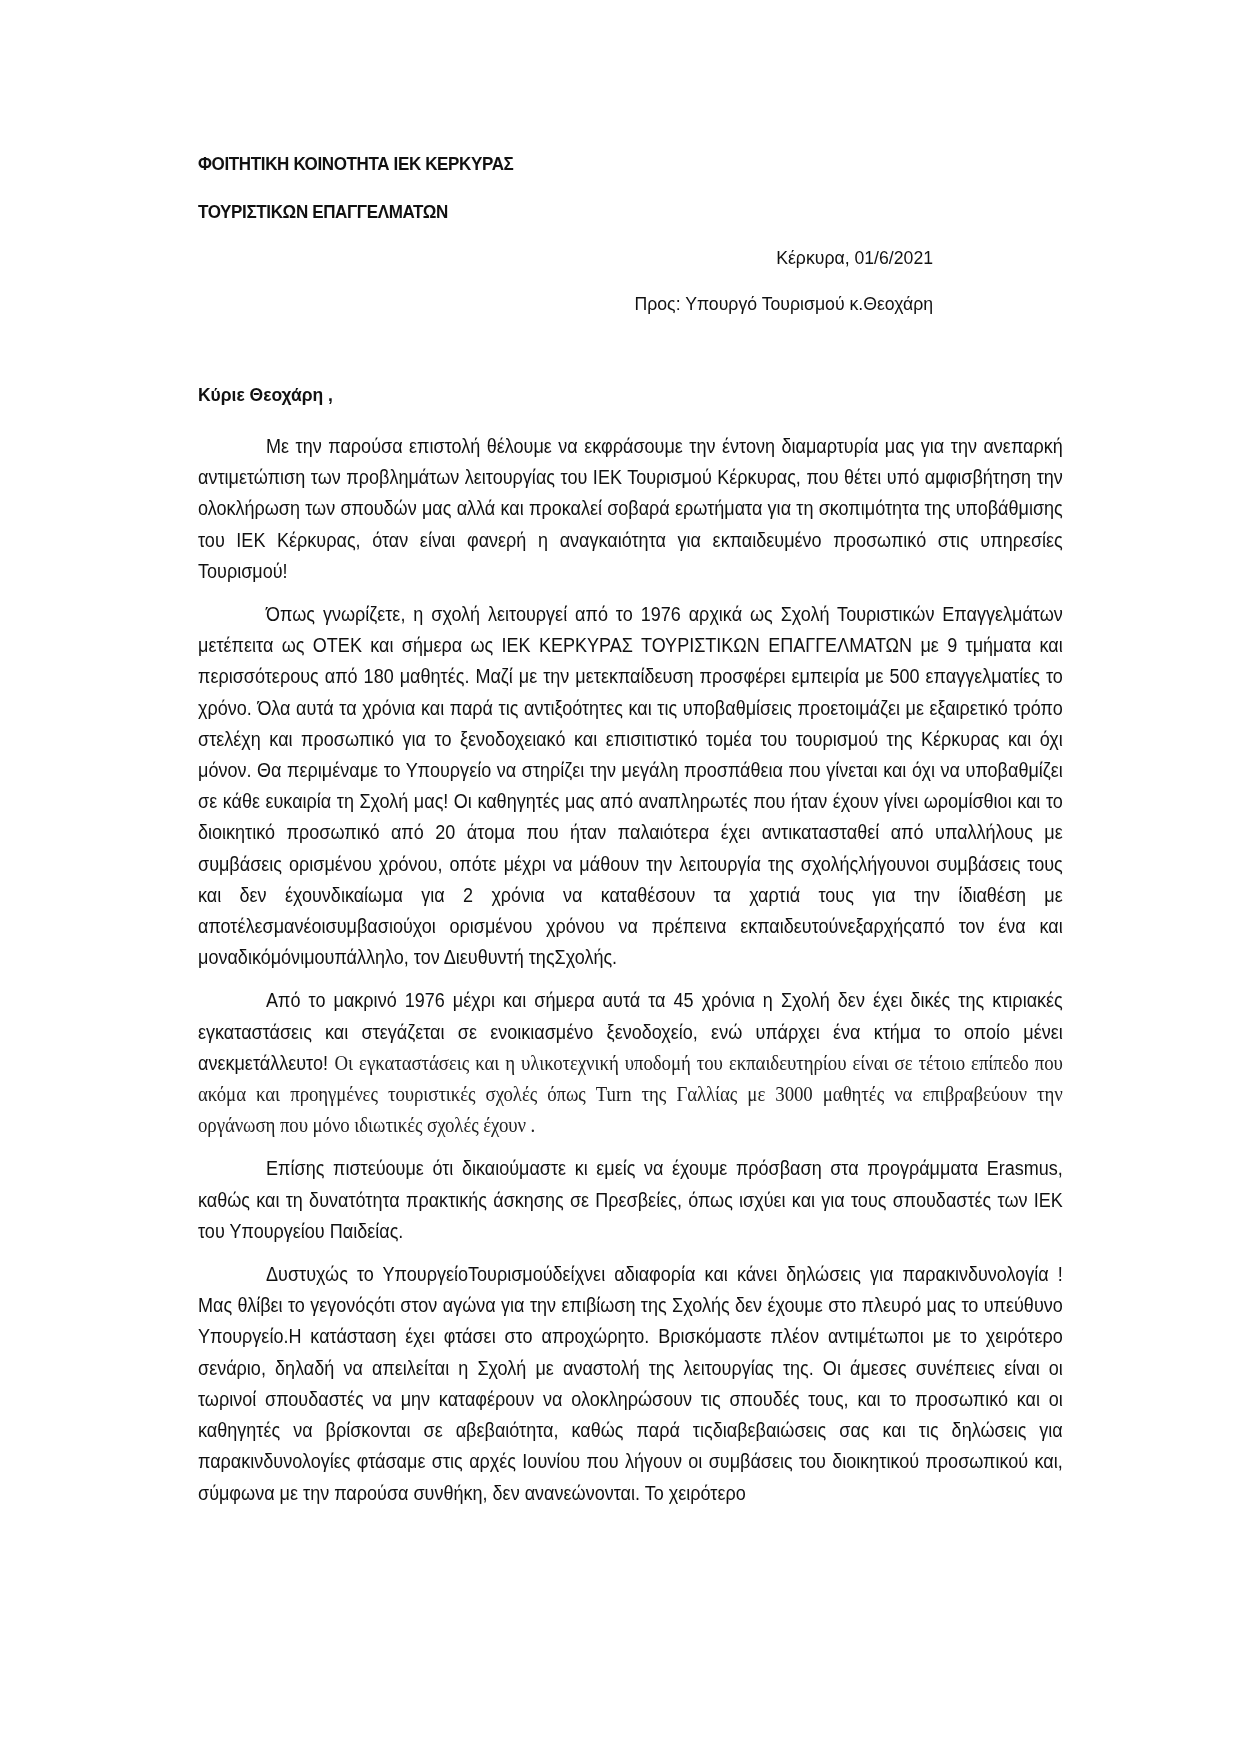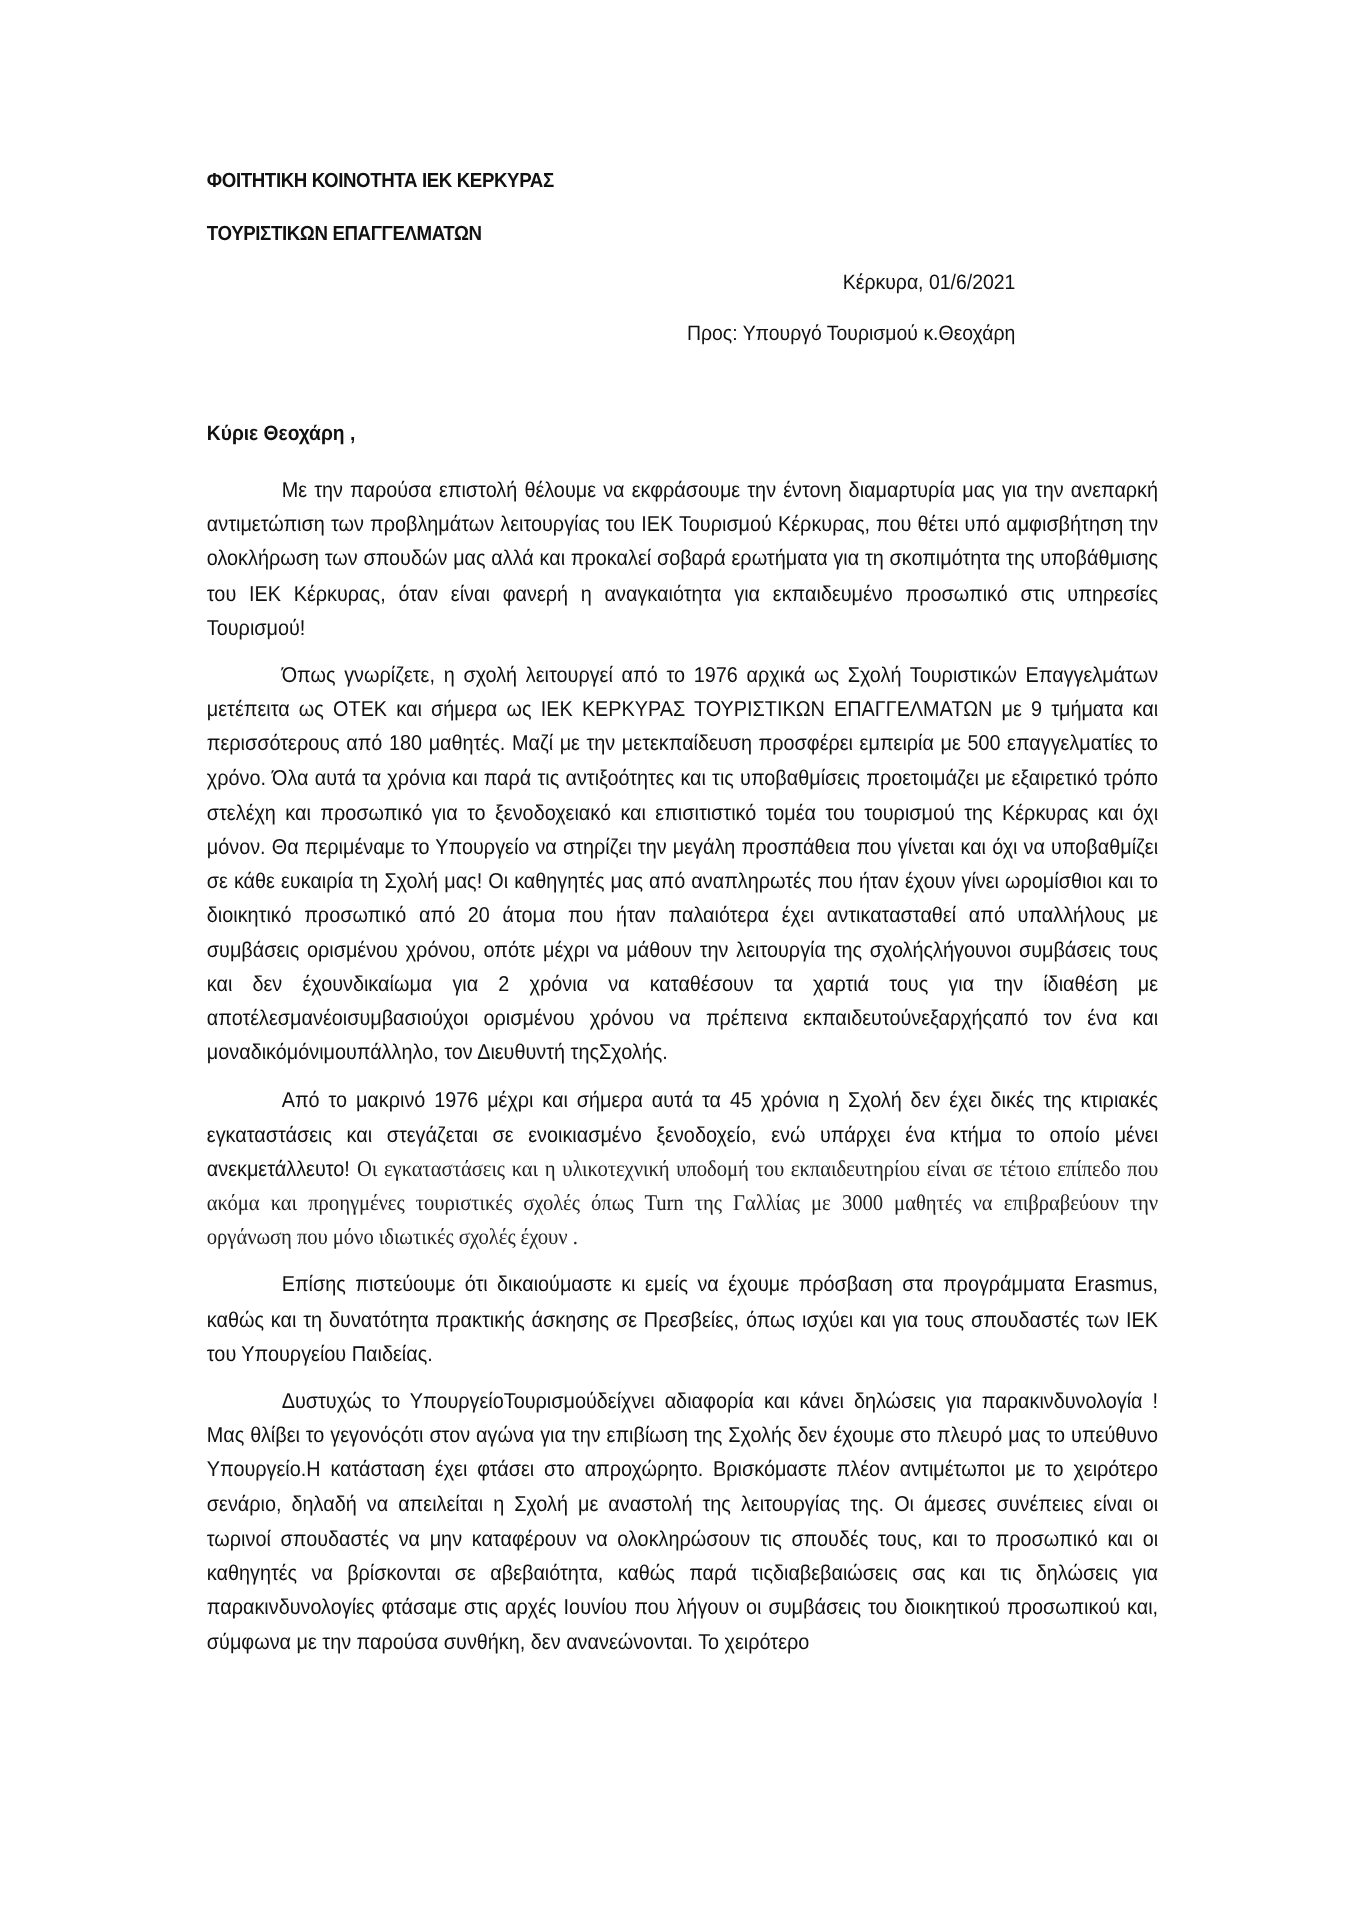--- a/index.html
+++ b/index.html
@@ -10,21 +10,21 @@
     body {
       width: 1240px;
       height: 1754px;
       position: relative;
       overflow: hidden;
       color: #111111;
       font-family: "Liberation Sans", sans-serif;
     }
     .page {
       position: absolute;
-      left: 0; top: 0;
+      left: 10px; top: 0;
       width: 1108px;
       height: 1754px;
       background: #ffffff;
     }
     .sender {
       position: absolute;
       left: 188px;
       top: 152px;
       font-weight: bold;
       font-size: 18.5px;

